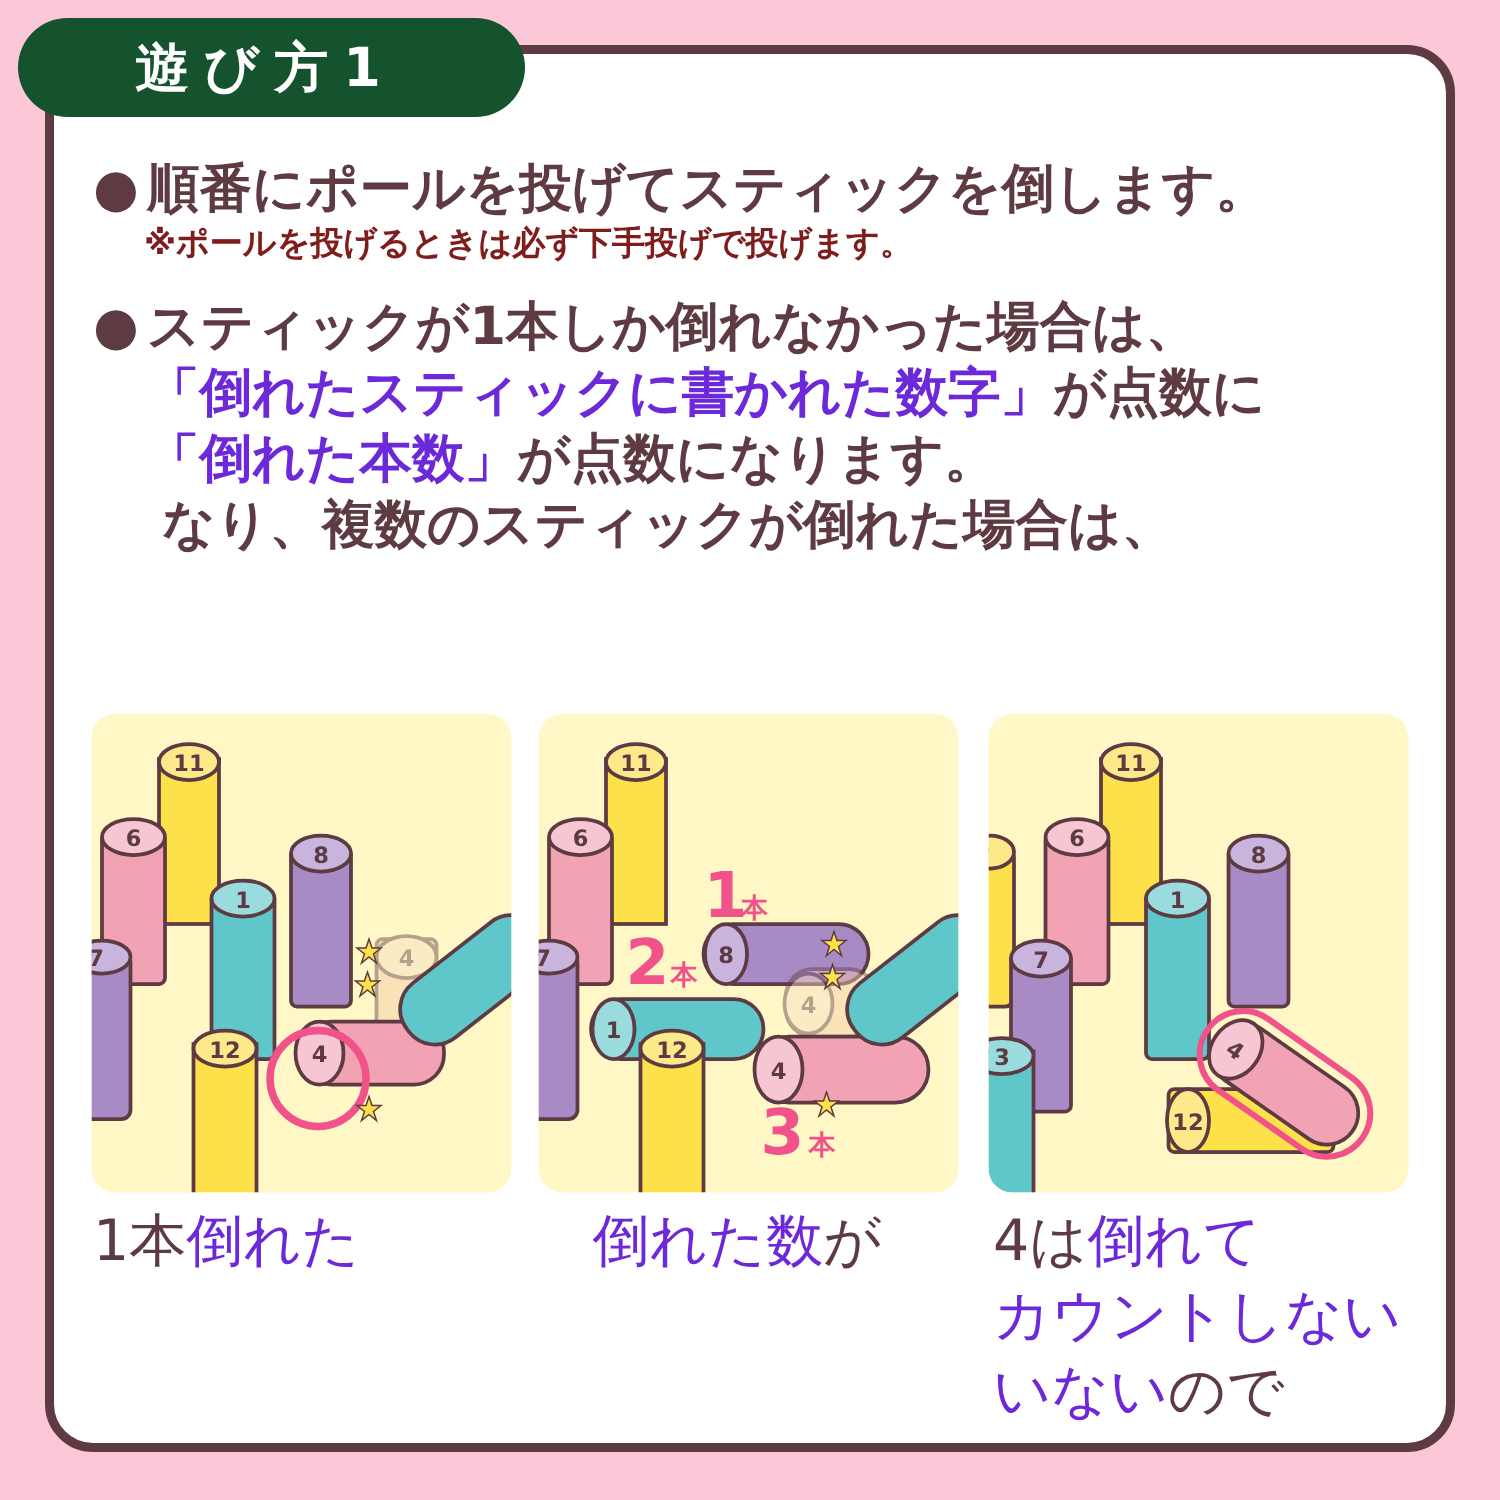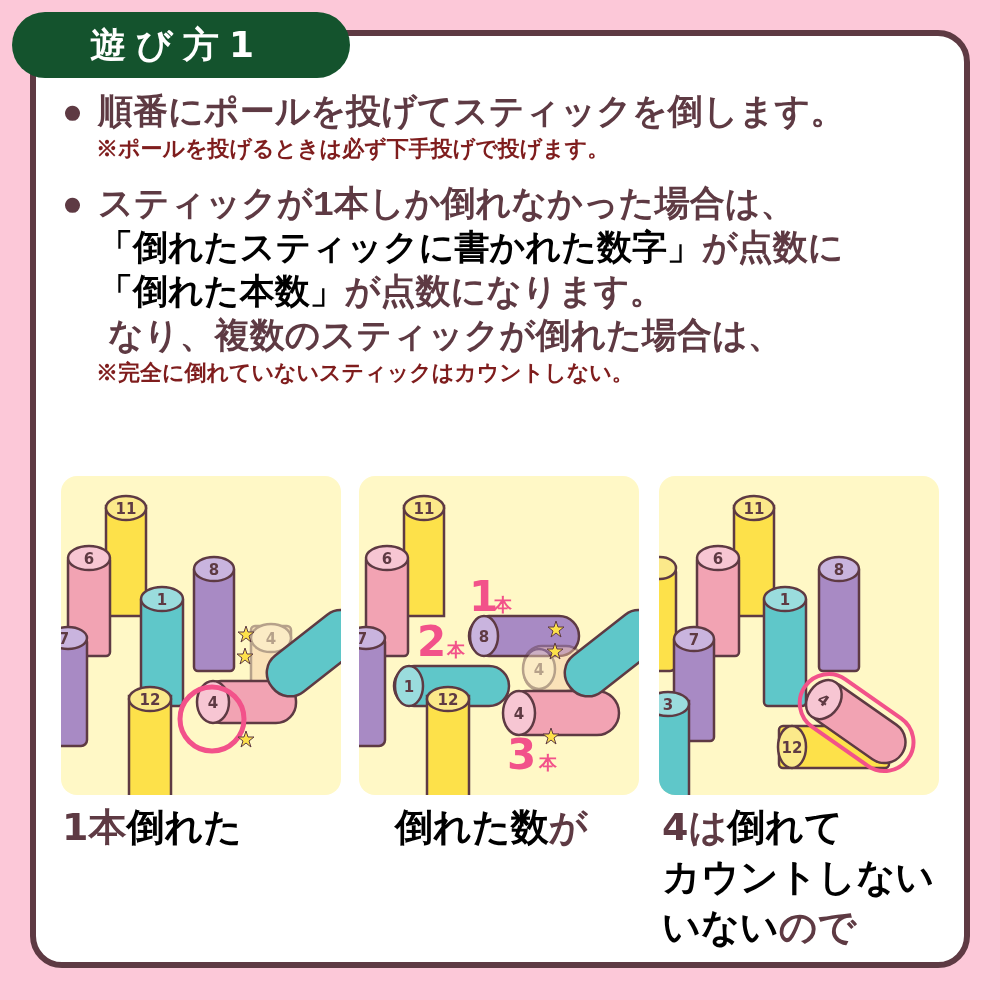--- a/index.html
+++ b/index.html
@@ -25,61 +25,61 @@
     background: #14532d;
     border-radius: 33px;
     display: flex; align-items: center; justify-content: center;
     color: #ffffff;
     font-weight: bold;
     font-size: 36px;
     letter-spacing: 10px;
   }
   .title-pill span { margin-left: -8px; }
 
-  .rules { position: absolute; left: 62px; top: 92px; width: 880px; font-family: Liberation Mono, monospace; }
+  .rules { position: absolute; left: 62px; top: 104px; width: 880px; }
   .rule-line {
     font-weight: bold;
     font-size: 35px;
     line-height: 44px;
     white-space: nowrap;
     color: #5e3a43;
   }
   .rule-line .bullet { display: inline-block; width: 36px; }
   .rule-line.indent { padding-left: 36px; }
   .rule-line.indent2 { padding-left: 46px; }
   .note {
     font-weight: bold;
     font-size: 22px;
     line-height: 30px;
     padding-left: 34px;
     white-space: nowrap;
     color: #7f1d1d;
   }
-  .pink { color: #000000; }
+  .pink { color: #6d28d9; }
   .gap { height: 18px; }
 
   .panels {
     position: absolute;
     top: 476px; left: 61px;
     width: 877px; height: 319px;
   }
   .panel {
     position: absolute;
     top: 0;
     width: 280px; height: 319px;
     background: #fff8c6;
     border-radius: 16px;
     overflow: hidden;
   }
   .panel svg { width: 280px; height: 319px; display: block; }
 
   .caption {
     position: absolute;
     top: 802px;
-    font-weight: bold;
+    font-weight: normal;
     font-size: 38px;
     line-height: 50px;
     white-space: nowrap;
     color: #5e3a43;
   }
 </style>
 </head>
 <body>
 
 <div class="frame"></div>
@@ -97,21 +97,20 @@
   <div class="rule-line">
     <span class="bullet">●</span><span>スティックが1本しか倒れなかった場合は、</span>
   </div>
   <div class="rule-line indent">
     <span class="pink">「倒れたスティックに書かれた数字」</span><span>が点数に</span>
   </div>
   <div class="rule-line indent">
     <span class="pink">「倒れた本数」</span><span>が点数になります。</span>
   </div>
   <div class="rule-line indent2">なり、複数のスティックが倒れた場合は、</div>
-  <div class="note">※完全に倒れていないスティックはカウントしない。</div>
 </div>
 
 <div class="panels">
 
   <div class="panel" style="left:0">
     <svg viewBox="0 0 280 319">
       <defs>
         <style>
           .o{stroke:#5e3a43;stroke-width:2.5}
           .n{font-family:"DejaVu Sans",sans-serif;font-weight:bold;font-size:15px;fill:#5e3a43;text-anchor:middle}

